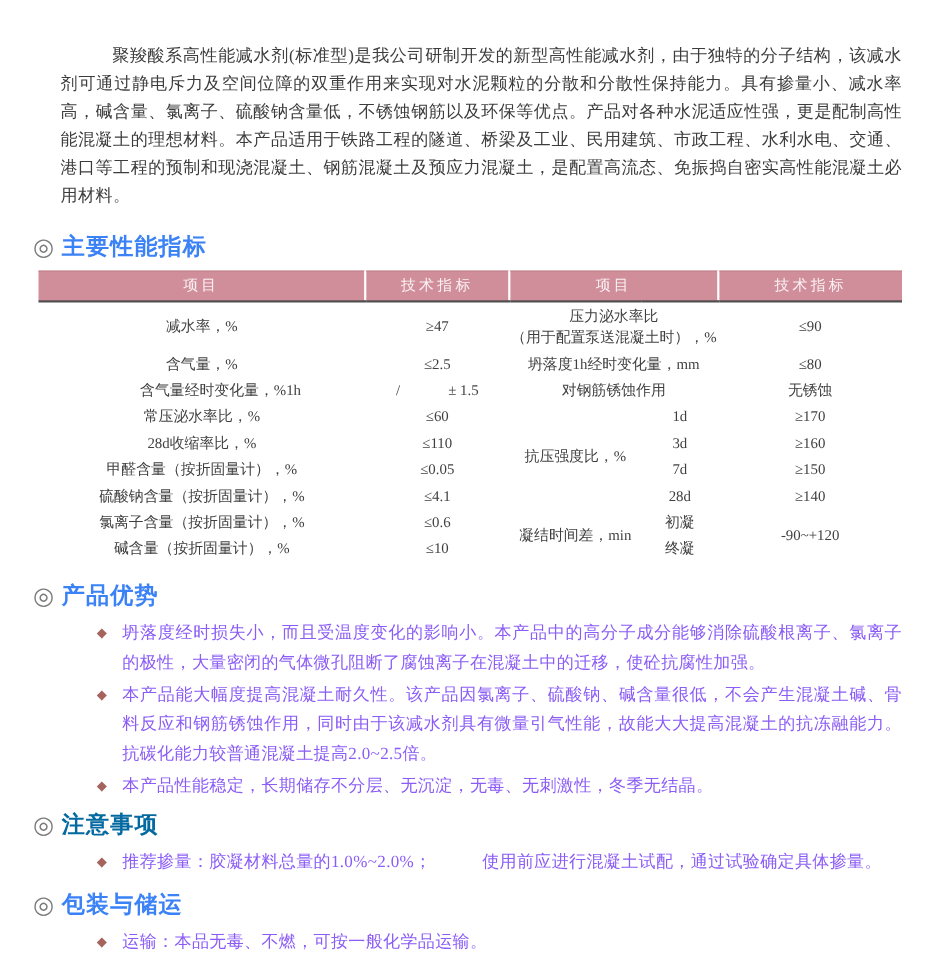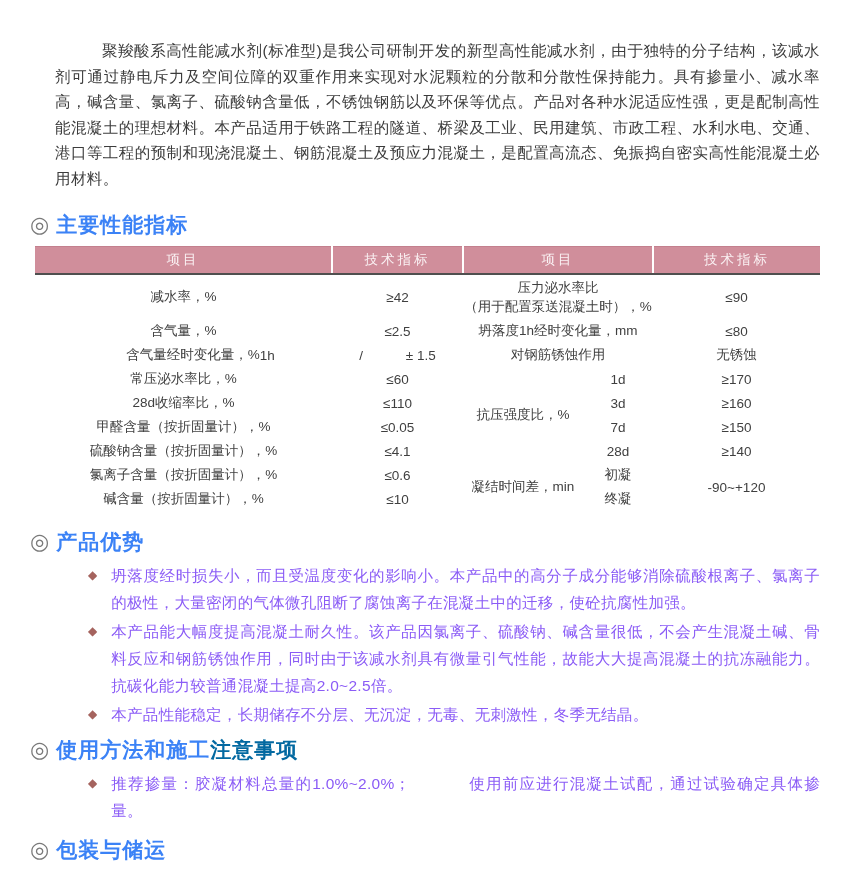--- a/index.html
+++ b/index.html
@@ -1,20 +1,20 @@
 <!DOCTYPE html>
 <html><head>
 <meta charset="utf-8">
 <style>
   * { margin:0; padding:0; box-sizing:border-box; }
   html,body { background:#ffffff; }
   body { font-family:"Liberation Sans","DejaVu Sans",sans-serif; }
   .page {
     position:relative; width:847px; height:875px; margin:0 auto;
-    background:#ffffff; overflow:hidden; color:#3d3d3d;
+    background:#ffffff; overflow:hidden; color:#3d3d3d;font-family:Liberation Serif, serif;
   }
 
   
   .intro {
     margin:38px 27px 0 55px; width:765px;
     font-size:15.5px; line-height:25.6px; letter-spacing:0.4px;
     text-align:justify; text-indent:47px; color:#3c3c3c;
   }
 
   
@@ -56,21 +56,21 @@
   ul.bullets { list-style:none; margin:6px 0 0 88px; width:732px; }
   ul.bullets li { display:flex; margin-bottom:2px; }
   .dia {
     color:#a5635e; font-size:12px; line-height:27px;
     margin-right:14px; flex:0 0 auto;
   }
   .btxt {
     flex:1; font-size:15.5px; line-height:27px; letter-spacing:0.3px;
     text-align:justify; color:#8b5cf6;
   }
-  .btxt .part2 { margin-left:58px; }
+  .btxt .part2 { margin-left:46px; }
 </style>
 </head>
 <body>
 
 <div class="page">
 
   <p class="intro">聚羧酸系高性能减水剂(标准型)是我公司研制开发的新型高性能减水剂，由于独特的分子结构，该减水剂可通过静电斥力及空间位障的双重作用来实现对水泥颗粒的分散和分散性保持能力。具有掺量小、减水率高，碱含量、氯离子、硫酸钠含量低，不锈蚀钢筋以及环保等优点。产品对各种水泥适应性强，更是配制高性能混凝土的理想材料。本产品适用于铁路工程的隧道、桥梁及工业、民用建筑、市政工程、水利水电、交通、港口等工程的预制和现浇混凝土、钢筋混凝土及预应力混凝土，是配置高流态、免振捣自密实高性能混凝土必用材料。</p>
 
   <h2 class="sec-heading h-perf">
     <span class="mark">◎</span>
@@ -89,21 +89,21 @@
       <tr>
         <th>项目</th>
         <th>技术指标</th>
         <th colspan="2">项目</th>
         <th>技术指标</th>
       </tr>
     </thead>
     <tbody>
       <tr class="tall">
         <td>减水率，%</td>
-        <td>≥42</td>
+        <td>≥47</td>
         <td colspan="2">
           <div class="cell-2line">
             <div>压力泌水率比</div>
             <div>（用于配置泵送混凝土时），%</div>
           </div>
         </td>
         <td>≤90</td>
       </tr>
       <tr>
         <td>含气量，%</td>
@@ -181,21 +181,20 @@
       <span class="btxt">本产品能大幅度提高混凝土耐久性。该产品因氯离子、硫酸钠、碱含量很低，不会产生混凝土碱、骨料反应和钢筋锈蚀作用，同时由于该减水剂具有微量引气性能，故能大大提高混凝土的抗冻融能力。抗碳化能力较普通混凝土提高2.0~2.5倍。</span>
     </li>
     <li>
       <span class="dia">◆</span>
       <span class="btxt">本产品性能稳定，长期储存不分层、无沉淀，无毒、无刺激性，冬季无结晶。</span>
     </li>
   </ul>
 
   <h2 class="sec-heading h-use">
     <span class="mark">◎</span>
-    <span class="htxt">使用方法和施工</span>
     <span class="htxt htxt-tail">注意事项</span>
   </h2>
   <ul class="bullets">
     <li>
       <span class="dia">◆</span>
       <span class="btxt"><span>推荐掺量：胶凝材料总量的1.0%~2.0%；</span><span class="part2">使用前应进行混凝土试配，通过试验确定具体掺量。</span></span>
     </li>
   </ul>
 
   <h2 class="sec-heading h-pack">

